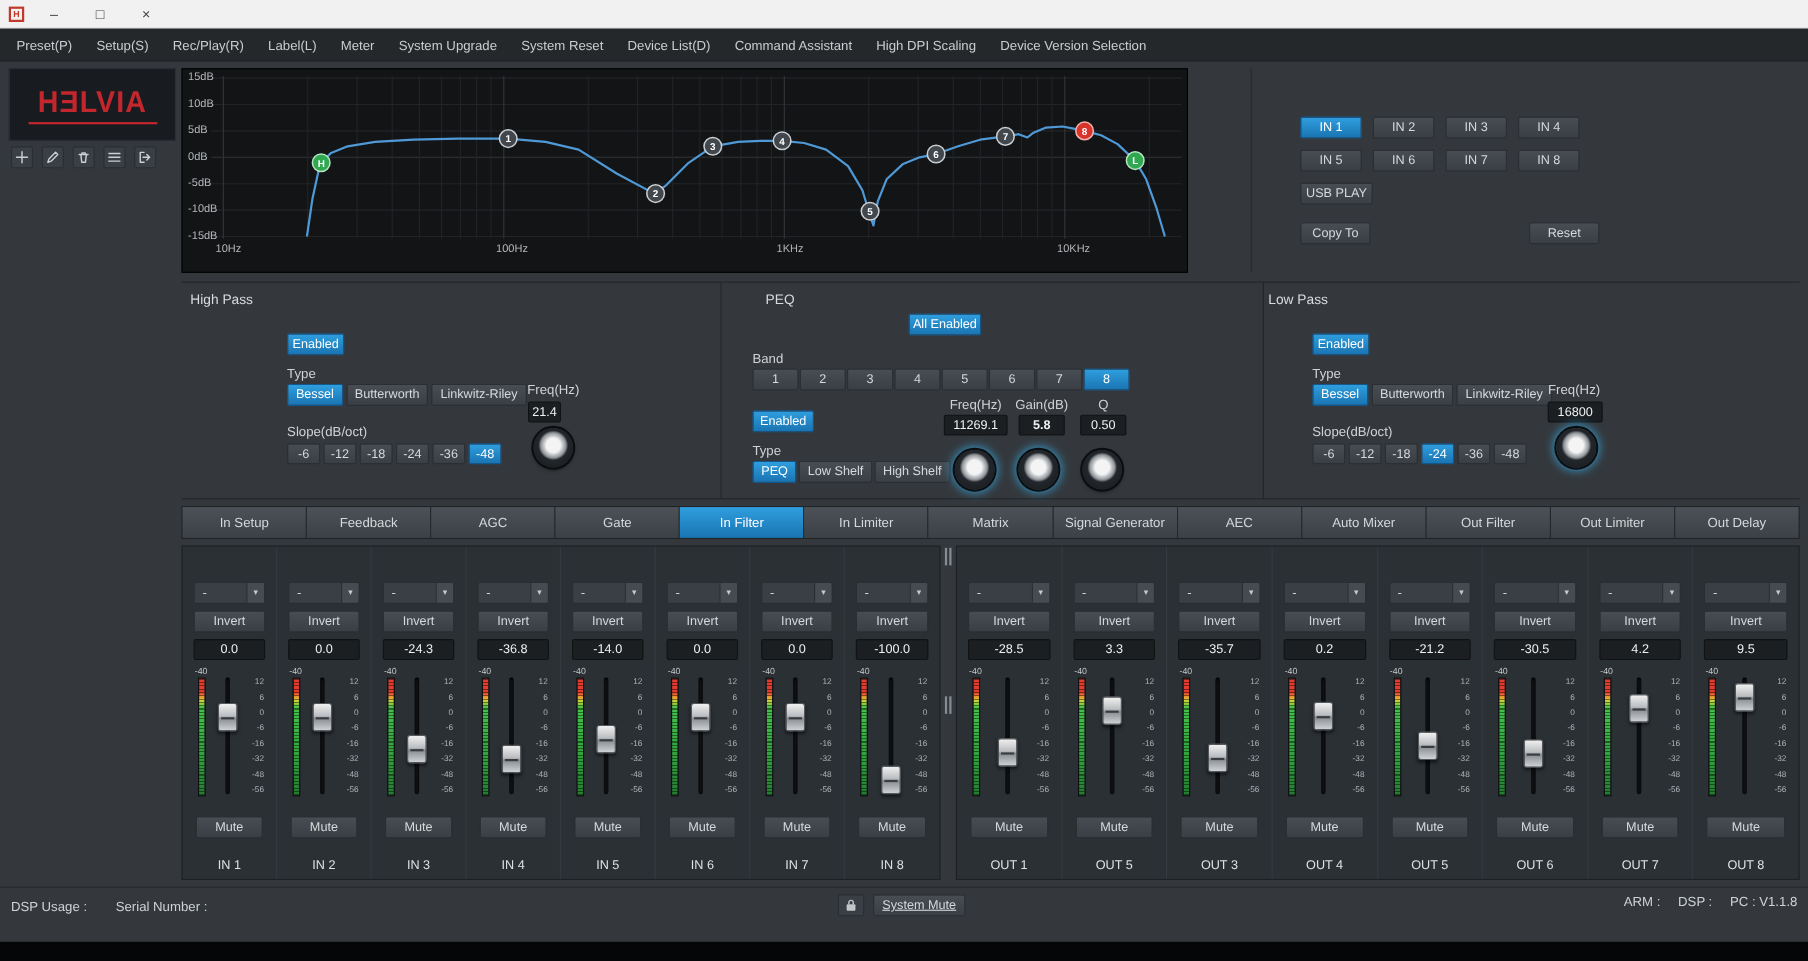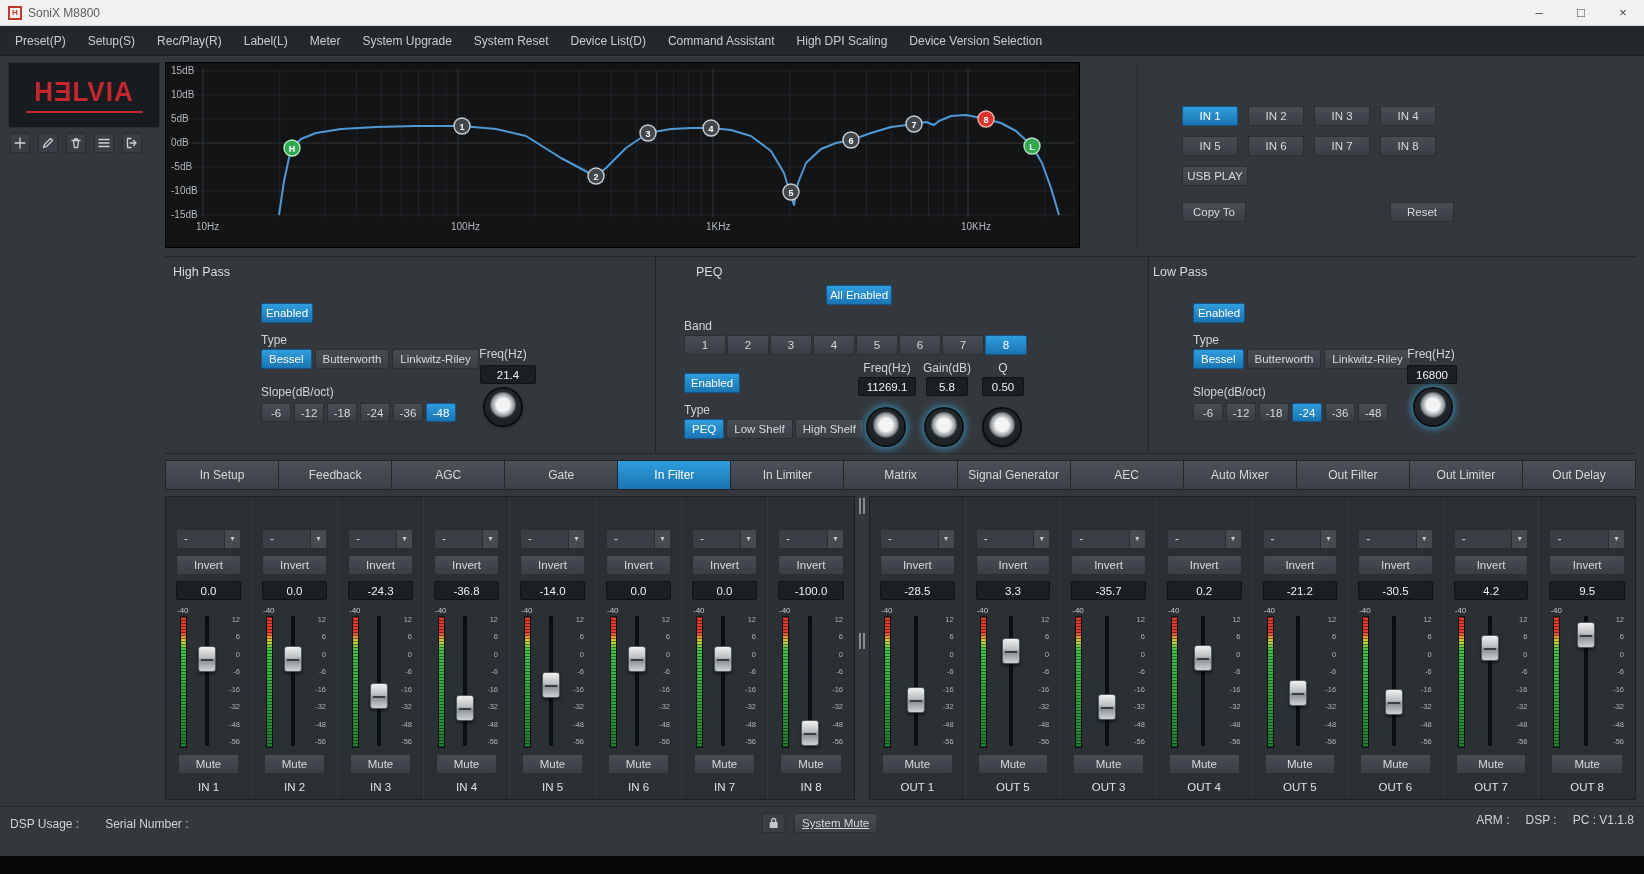--- a/index.html
+++ b/index.html
@@ -91,42 +91,41 @@
   .meter-top{font-size:8px;color:#c3c7ca;height:10px;line-height:10px;}
   .meter-bar{flex:1;width:7px;margin-left:3px;border:1px solid #0d0f11;background:
     repeating-linear-gradient(to bottom,rgba(0,0,0,.45) 0 1px,rgba(0,0,0,0) 1px 3px),
     linear-gradient(to bottom,#e33b2e 0%,#e33b2e 12%,#ef8f2e 15%,#cbd435 19%,#43c24a 25%,#2f9e3c 70%,#237c30 100%);}
   .fader-col{flex:1;position:relative;margin:10px 2px 2px;}
   .fader-track{position:absolute;left:50%;margin-left:-2px;width:4px;top:0;bottom:0;background:#101316;border-radius:2px;box-shadow:inset 0 1px 3px #000;}
   .fader-handle{position:absolute;left:50%;margin-left:-9px;width:18px;height:26px;background:linear-gradient(#f0f0f0,#babdc0 45%,#8a8e92 55%,#cfd2d5);border:1px solid #55595d;border-radius:3px;box-shadow:0 2px 3px rgba(0,0,0,.5);}
   .fader-handle::after{content:"";position:absolute;left:2px;right:2px;top:12px;height:2px;background:#3a3e42;}
   .scale-col{width:19px;display:flex;flex-direction:column;justify-content:space-between;padding:10px 0 2px;}
   .scale-col span{font-size:7.5px;color:#aeb3b7;text-align:right;line-height:8px;}
-  .mute-btn{margin:0 2px;}
+  .mute-btn{margin:12px 2px;}
   .strip-label{text-align:center;font-size:11.5px;color:#dfe2e4;padding:1px 0 2px;}
 
   
   .statusbar{height:50px;background:#34383c;border-top:1px solid #26292a;position:relative;font-size:12px;color:#cfd3d6;}
   .sb-left{position:absolute;left:10px;top:10px;display:flex;gap:26px;justify-content:space-between;}
   .sb-center{position:absolute;left:50%;transform:translateX(-52%);top:6px;display:flex;gap:8px;align-items:center;}
   .lock-btn{width:24px;height:20px;background:#3a3f45;border:1px solid #2a2e32;border-radius:2px;display:flex;align-items:center;justify-content:center;}
   .sysmute-btn{width:84px;text-decoration:underline;}
   .sb-right{position:absolute;right:10px;top:6px;display:flex;gap:16px;}
   .bottom-strip{height:18px;background:#050607;}
 </style>
 </head>
 <body>
 
 <div class="window">
 
   <div class="titlebar">
     <div class="title-icon">
         <span>H</span>
       </div>
-    <div class="title-text">SoniX M8800</div>
     <div class="win-controls">
       <div class="win-btn">–</div>
       <div class="win-btn">□</div>
       <div class="win-btn">×</div>
     </div>
   </div>
 
   <div class="menubar" id="menubar">
       <div class="menu-item">Preset(P)</div>
       <div class="menu-item">Setup(S)</div>
@@ -291,21 +290,21 @@
         <section class="filter-sec sec-hp">
           <div class="sec-title" style="left:8px;top:8px;">High Pass</div>
           <div class="btn active abs" style="left:96px;top:46px;width:52px;">Enabled</div>
           <div class="field-label" style="left:96px;top:76px;">Type</div>
           <div class="btn-row" style="left:96px;top:92px;" id="hp-types">
               <div class="btn  active">Bessel</div>
               <div class="btn ">Butterworth</div>
               <div class="btn ">Linkwitz-Riley</div>
             </div>
           <div class="field-label" style="left:308px;top:90px;width:60px;text-align:center;">Freq(Hz)</div>
-          <div class="value-box" style="left:315px;top:108px;width:56px;">21.4</div>
+          <div class="value-box" style="left:315px;top:108px;width:30px;">21.4</div>
           <div class="field-label" style="left:96px;top:128px;">Slope(dB/oct)</div>
           <div class="btn-row" style="left:96px;top:146px;" id="hp-slopes">
               <div class="btn slope">-6</div>
               <div class="btn slope">-12</div>
               <div class="btn slope">-18</div>
               <div class="btn slope">-24</div>
               <div class="btn slope">-36</div>
               <div class="btn slope active">-48</div>
             </div>
           <div class="knob" style="left:320px;top:132px;"></div>
@@ -323,21 +322,21 @@
               <div class="btn band">5</div>
               <div class="btn band">6</div>
               <div class="btn band">7</div>
               <div class="btn band active">8</div>
             </div>
           <div class="btn active abs" style="left:28px;top:116px;width:56px;">Enabled</div>
           <div class="field-label" style="left:202px;top:104px;width:58px;text-align:center;">Freq(Hz)</div>
           <div class="field-label" style="left:266px;top:104px;width:50px;text-align:center;">Gain(dB)</div>
           <div class="field-label" style="left:326px;top:104px;width:42px;text-align:center;">Q</div>
           <div class="value-box" style="left:202px;top:120px;width:58px;">11269.1</div>
-          <div class="value-box" style="left:270px;top:120px;width:42px;">5.8</div>
+          <div class="value-box" style="left:270px;top:120px;width:42px;font-weight:bold;">5.8</div>
           <div class="value-box" style="left:326px;top:120px;width:42px;">0.50</div>
           <div class="field-label" style="left:28px;top:146px;">Type</div>
           <div class="btn-row" style="left:28px;top:162px;gap:2px;" id="peq-types">
               <div class="btn  active">PEQ</div>
               <div class="btn ">Low Shelf</div>
               <div class="btn ">High Shelf</div>
             </div>
           <div class="knob glow" style="left:212px;top:152px;"></div>
           <div class="knob glow" style="left:270px;top:152px;"></div>
           <div class="knob" style="left:328px;top:152px;"></div>

